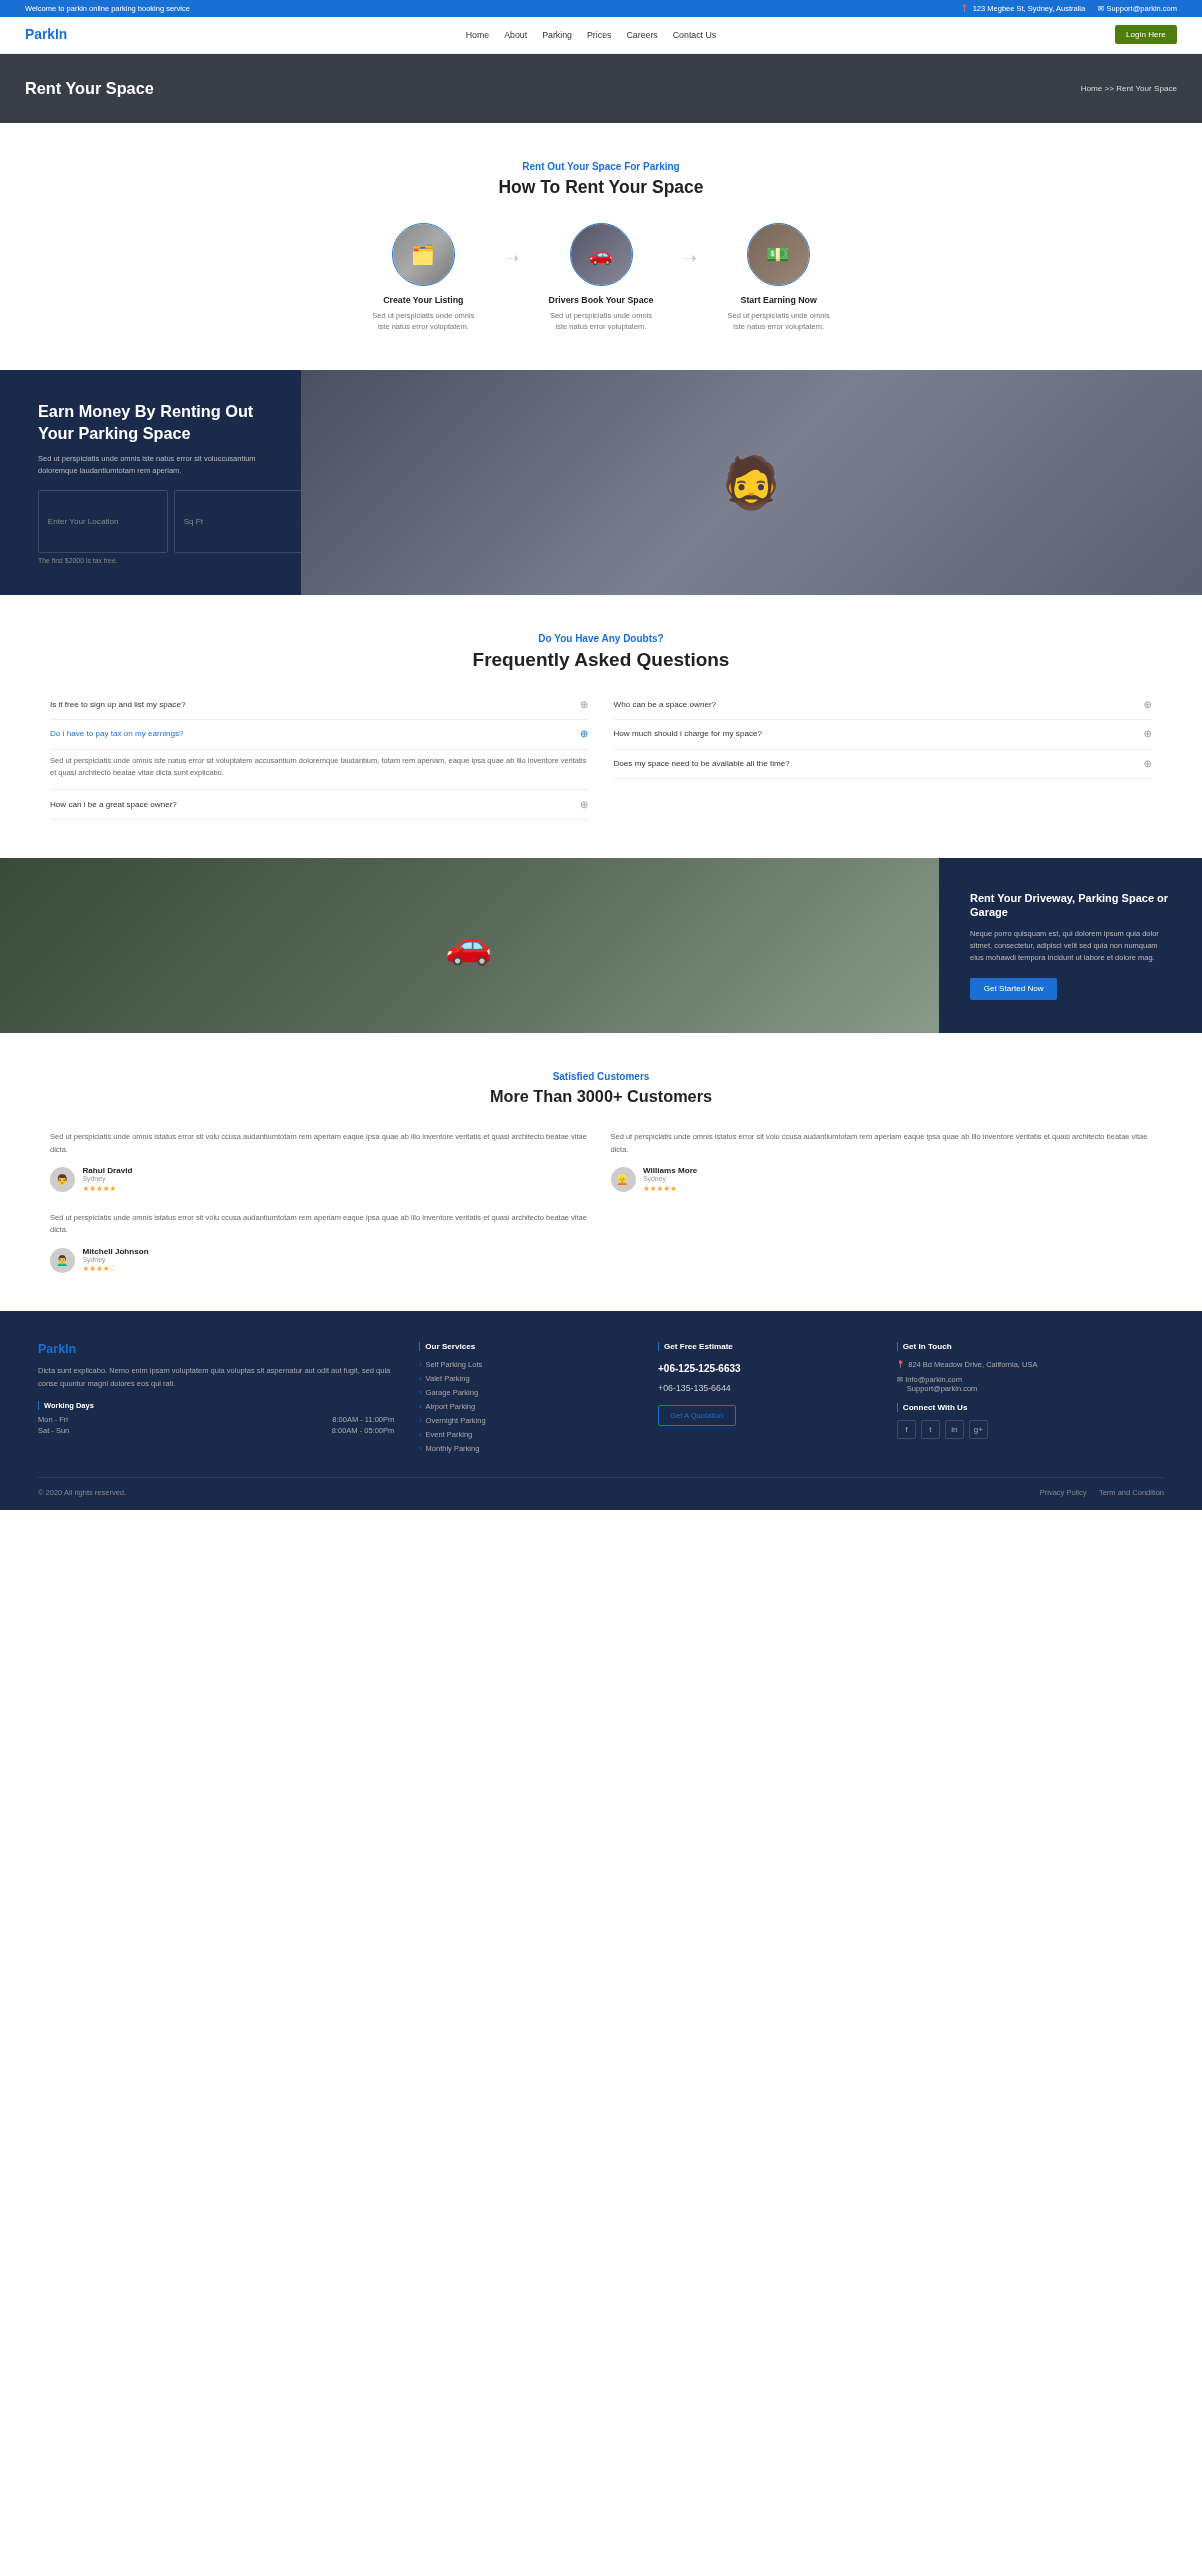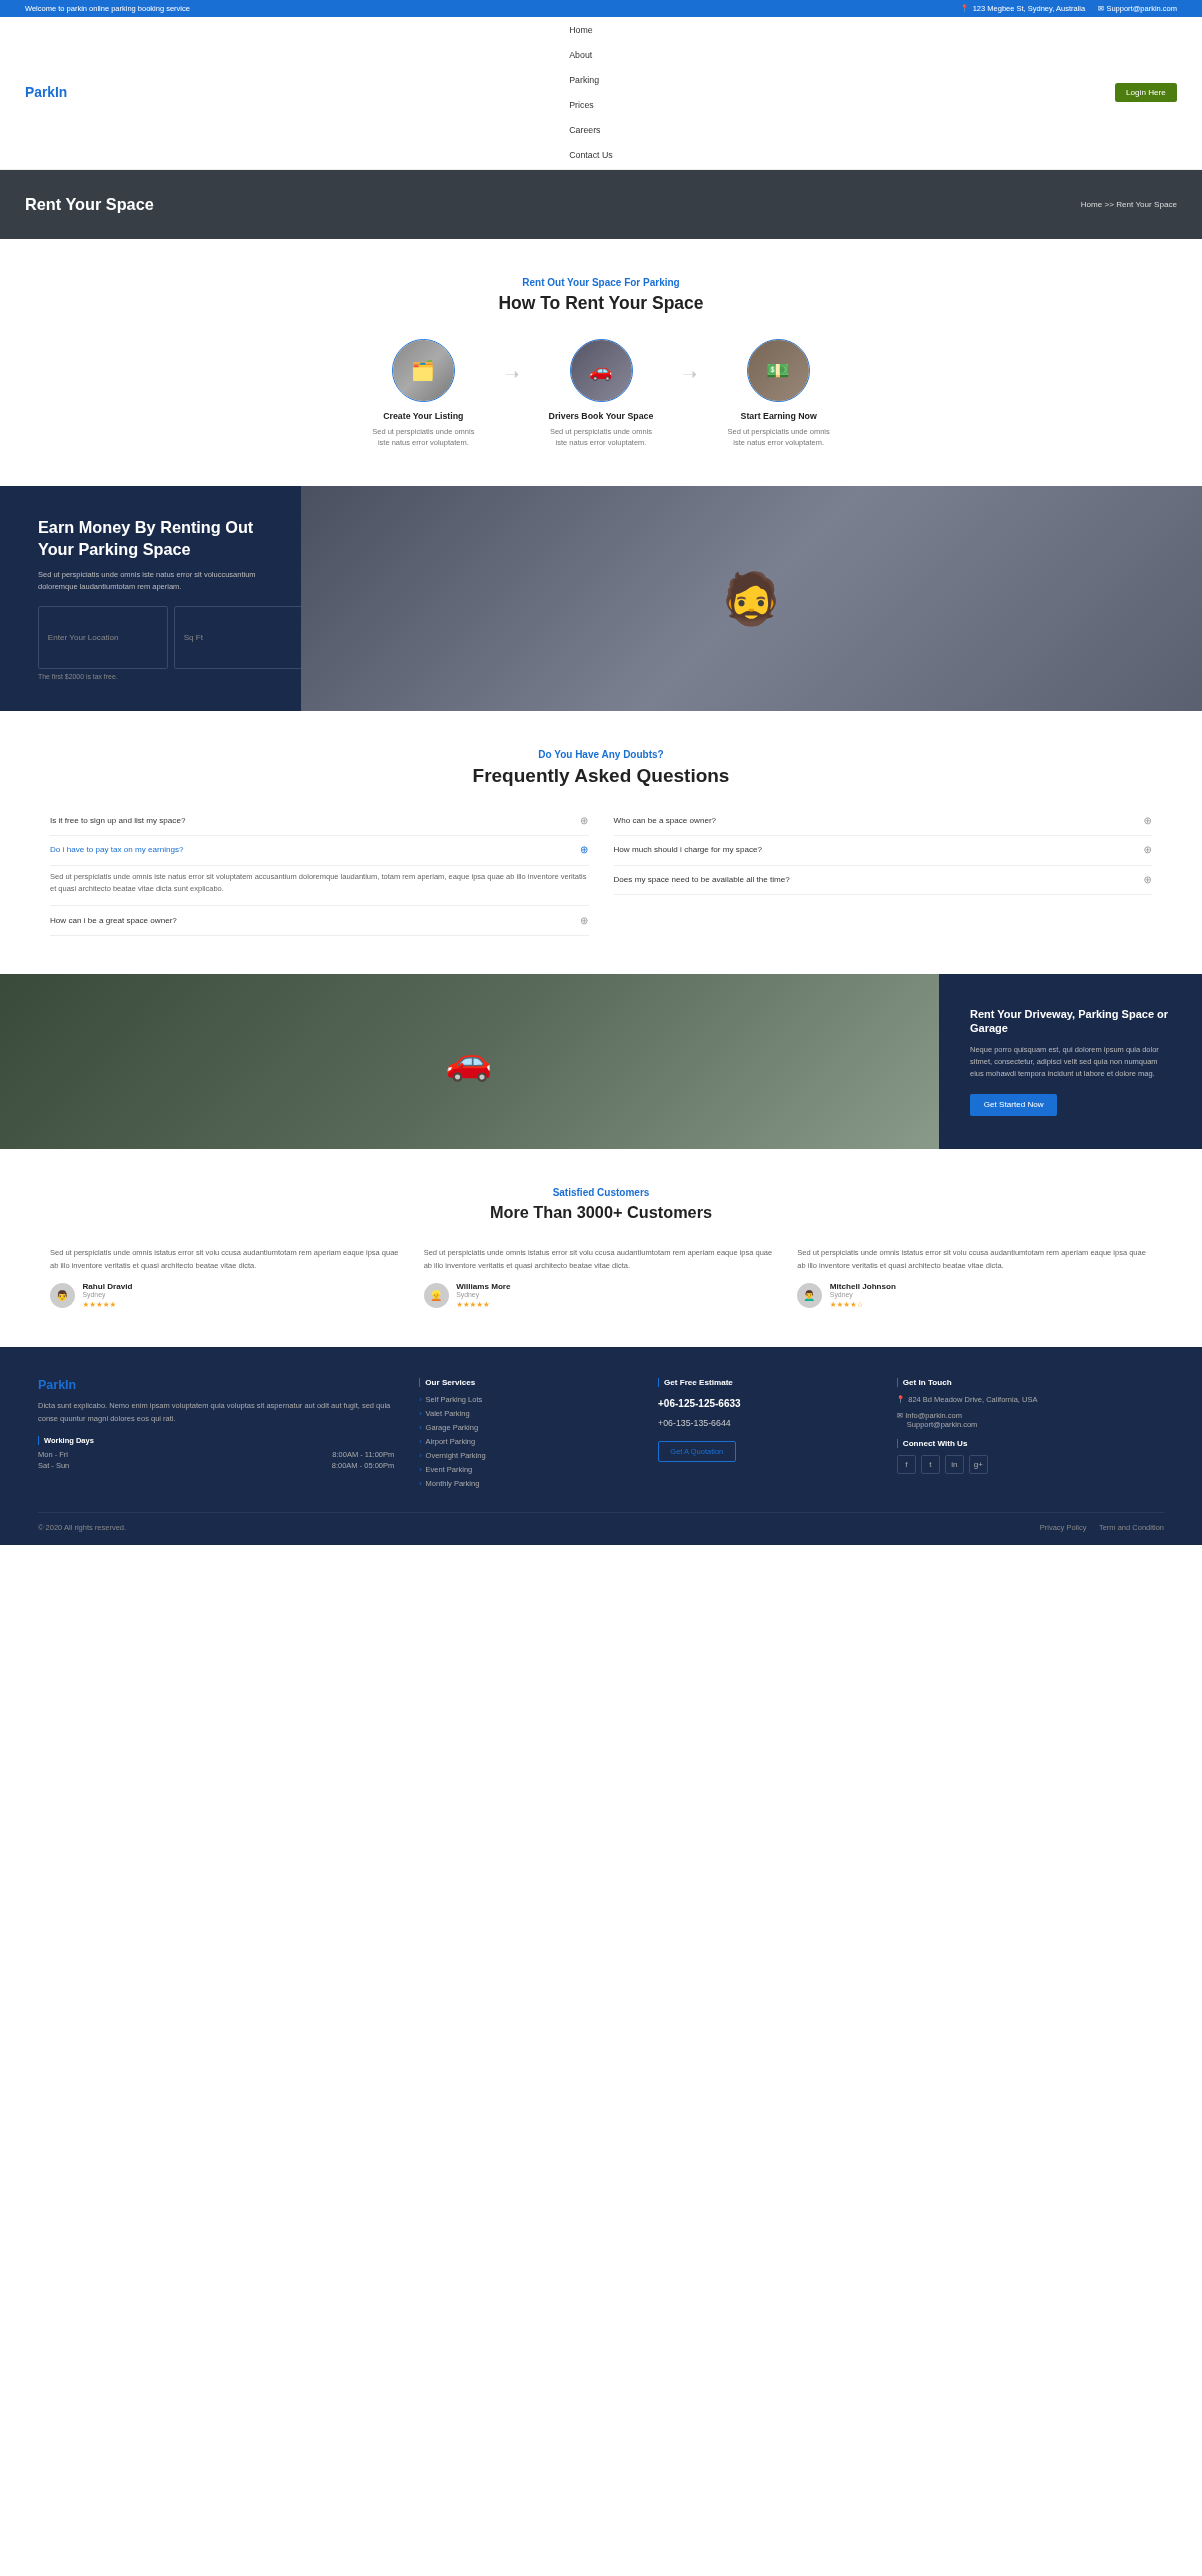--- a/index.html
+++ b/index.html
@@ -22,21 +22,21 @@
     .navbar {
       display: flex;
       justify-content: space-between;
       align-items: center;
       padding: 8.8px 25px;
       border-bottom: 0.6px solid #eee;
       background: #fff;
     }
     .logo { font-size: 13.8px; font-weight: 700; color: #222; }
     .logo span { color: #1a6fd4; }
-    .nav-links { display: flex; gap: 15px; list-style: none; flex-direction: column; }
+    .nav-links { display: flex; gap: 15px; list-style: none; }
     .nav-links a { text-decoration: none; color: #333; font-size: 8.8px; }
     .login-btn {
       background: #4d7c0f;
       color: #fff;
       border: none;
       padding: 5px 11.3px;
       border-radius: 2.5px;
       cursor: pointer;
       font-size: 8.1px;
     }
@@ -189,21 +189,21 @@
       border-radius: 1.9px;
       font-size: 8.1px;
       cursor: pointer;
       align-self: flex-start;
     }
 
     
     .customers-section { padding: 38px 50px; text-align: center; background: #fff; }
     .customers-section .section-subtitle { text-align: center; }
     .customers-section .section-title { font-size: 16.3px; margin-bottom: 25px; }
-    .testimonials { display: grid; grid-template-columns: 1fr 1fr 1fr; gap: 19px; text-align: left; }
+    .testimonials { display: grid; grid-template-columns: 1fr 1fr; gap: 19px; text-align: left; }
     .testimonial p { font-size: 7.5px; color: #666; line-height: 1.7; margin-bottom: 10px; }
     .testimonial-author { display: flex; align-items: center; gap: 7.5px; }
     .avatar {
       width: 25px; height: 25px;
       border-radius: 50%;
       background: #ccc;
       display: flex; align-items: center; justify-content: center;
       font-size: 10px;
       color: #666;
       overflow: hidden;

